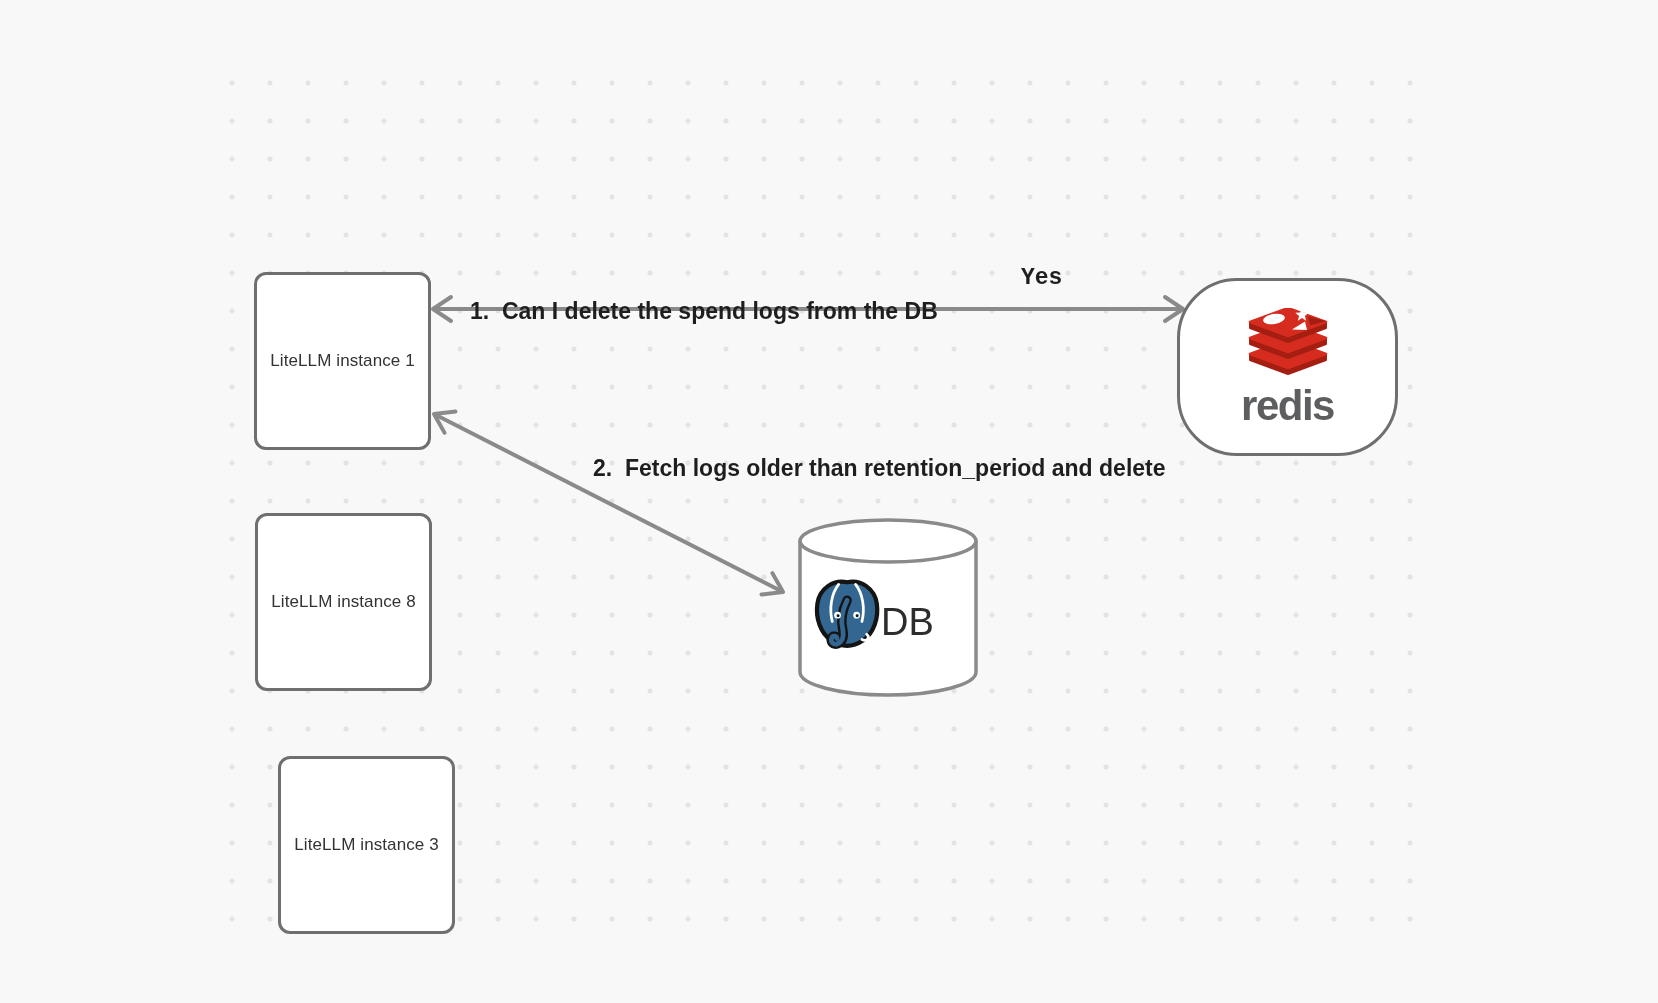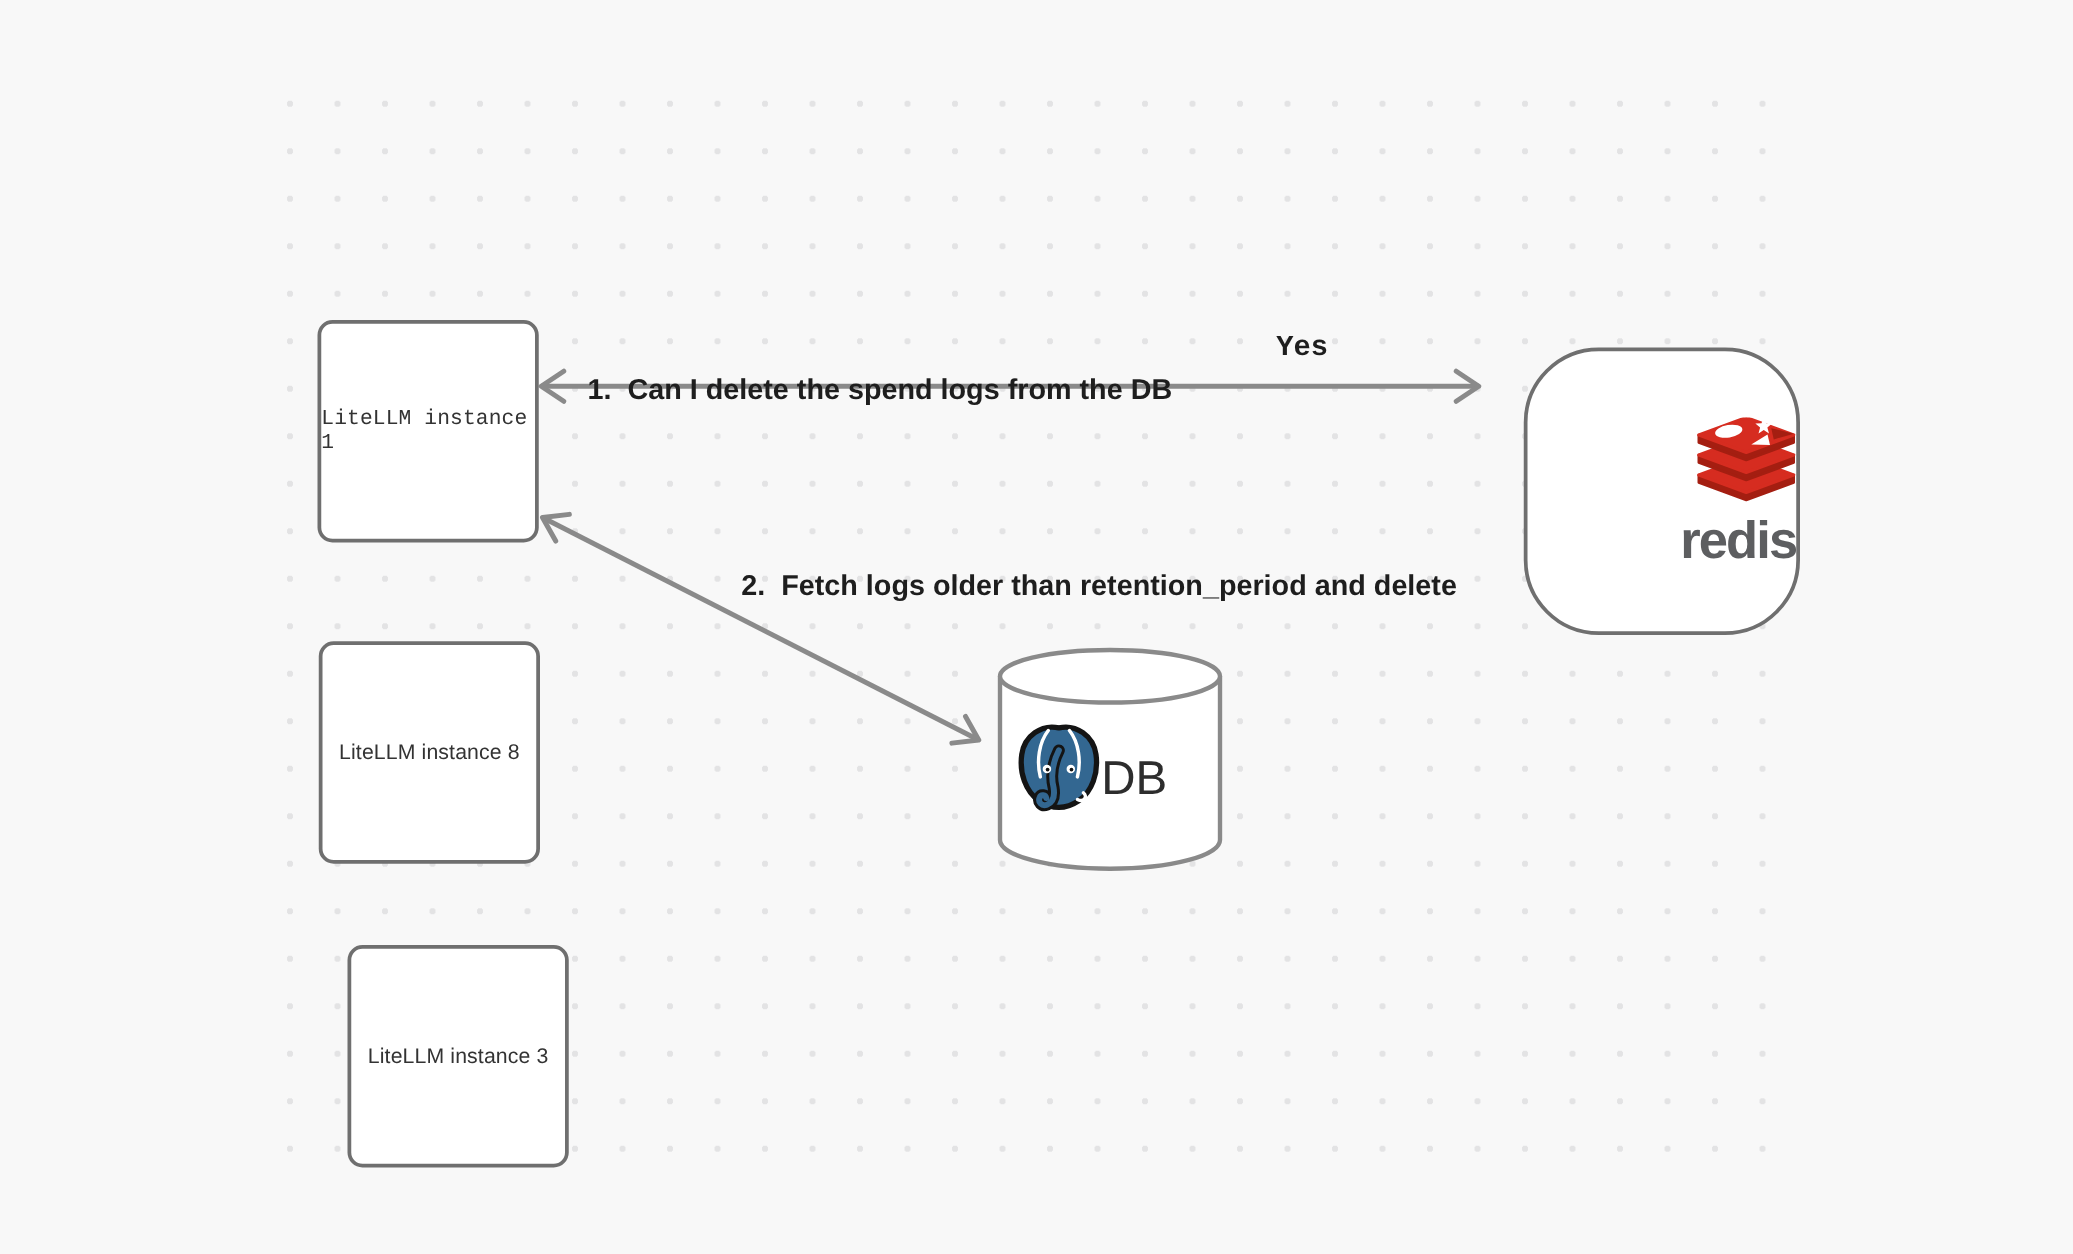--- a/index.html
+++ b/index.html
@@ -15,29 +15,29 @@
     background-image:radial-gradient(circle,#e3e3e4 2.4px,transparent 2.7px);
     background-size:38px 38px;background-position:0 0;
   }
   
   .inst-box{
     position:absolute;width:177px;height:178px;
     background:#ffffff;border:3.5px solid #6f6f6f;border-radius:12px;
     box-sizing:border-box;display:flex;align-items:center;justify-content:center;
   }
   .inst-box .node-label{font-size:17px;color:#333333;letter-spacing:0.1px;}
-  #inst1{left:254px;top:256px;font-family:Liberation Mono, monospace;}
+  #inst1{left:254px;top:272px;}
   #inst2{left:255px;top:513px;}
   #inst3{left:255px;top:756px;margin-left:23px;}
   
   .redis-node{
-    position:absolute;left:1219px;top:278px;width:221px;height:230px;
+    position:absolute;left:1177px;top:278px;width:221px;height:178px;
     background:#ffffff;border:3.5px solid #6f6f6f;border-radius:60px;
     box-sizing:border-box;display:flex;flex-direction:column;
-    align-items:flex-end;justify-content:center;
+    align-items:center;justify-content:center;
   }
   .redis-word{
     font-size:42px;font-weight:700;color:#5d5e60;
     letter-spacing:-1.5px;line-height:1;margin-top:3px;
   }
   .rl-top{fill:#d62c20;stroke:#d62c20;stroke-width:2.5;stroke-linejoin:round;}
   .rl-side{fill:#a41e11;stroke:#a41e11;stroke-width:2;stroke-linejoin:round;}
   
   .lbl{
     position:absolute;font-weight:700;font-size:23px;color:#1e1e1e;

